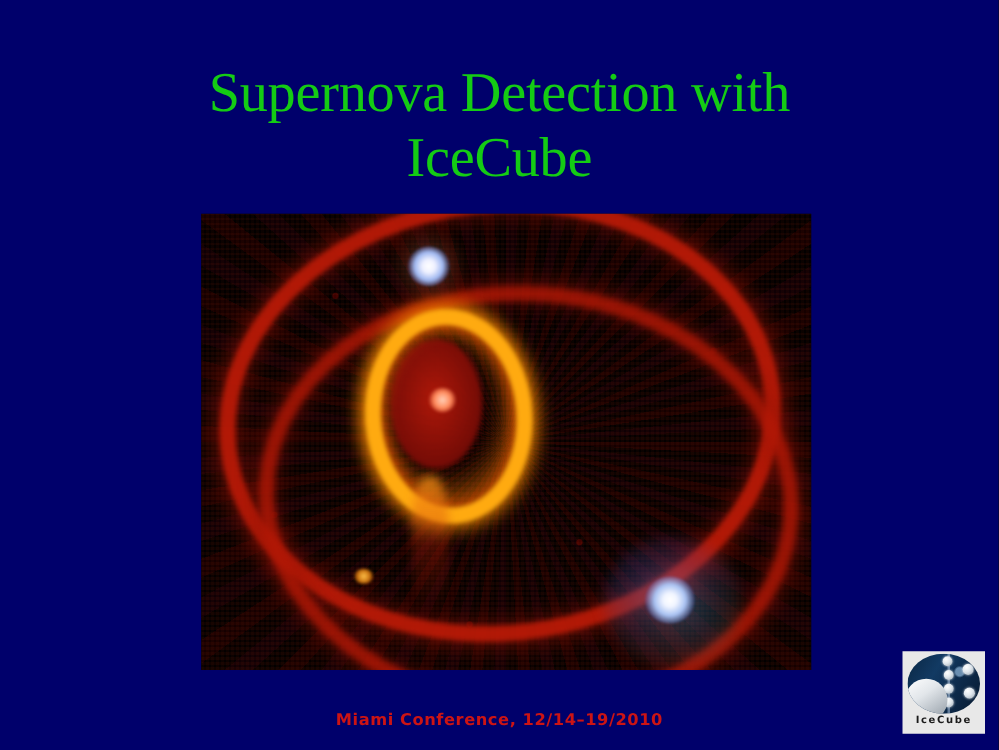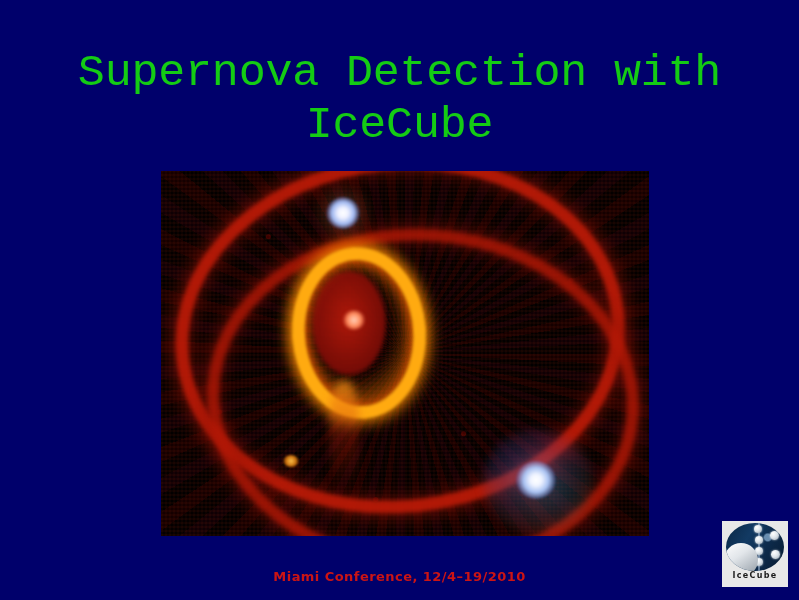--- a/index.html
+++ b/index.html
@@ -19,21 +19,21 @@
   }
 
   
   #title {
     position: absolute;
     left: 0;
     top: 48px;
     width: 799px;
     text-align: center;
     color: #14cc14;
-    font-family: Liberation Mono, monospace;
+    font-family: Liberation Serif, serif;
     font-size: 45px;
     line-height: 52px;
     font-weight: 400;
     letter-spacing: -0.2px;
     white-space: pre-line;
   }
 
   
   #photo-frame {
     position: absolute;
@@ -254,21 +254,21 @@
 
     <div class="ph" id="star-top-halo"></div>
     <div class="ph" id="star-top"></div>
 
     <div class="ph" id="star-br-halo"></div>
     <div class="ph" id="star-br"></div>
 
     <div class="ph" id="knot-lower"></div>
   </div>
 
-  <div id="footer">Miami Conference, 12/4–19/2010</div>
+  <div id="footer">Miami Conference, 12/14–19/2010</div>
 
   <div id="logo">
     <div id="logo-disc">
       <div id="logo-string"></div>
       <div class="dom" id="dom5"></div>
       <div class="dom" id="dom6"></div>
       <div class="dom" id="dom1"></div>
       <div class="dom" id="dom2"></div>
       <div class="dom" id="dom3"></div>
       <div class="dom" id="dom4"></div>

